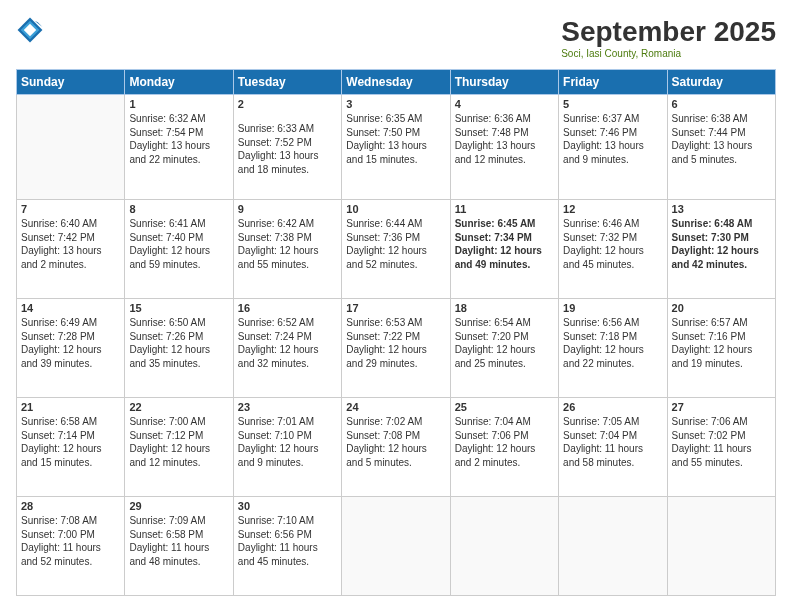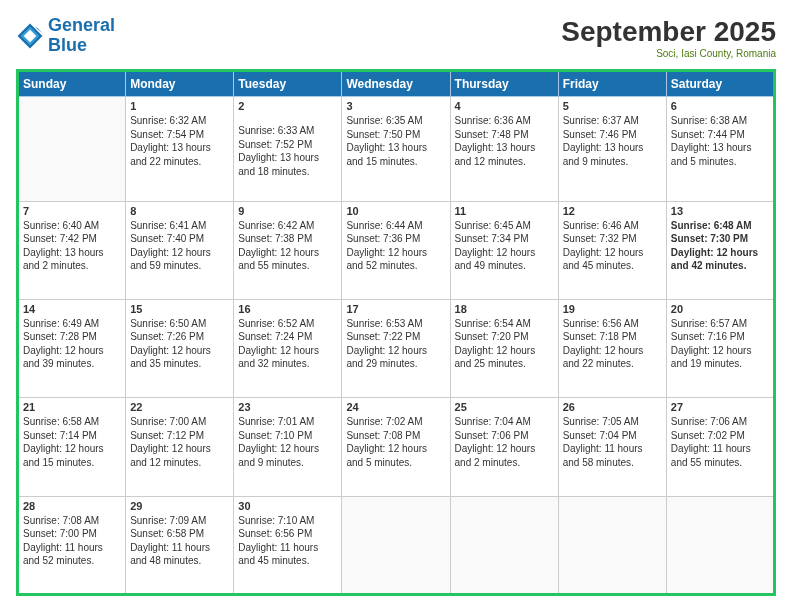--- a/index.html
+++ b/index.html
@@ -35,34 +35,33 @@
       line-height: 1.1;
     }
     .logo-text span {
       color: #1a6faf;
     }
     .logo-icon {
       width: 28px;
       height: 28px;
     }
     .title-block {
-      text-align: right;
     }
     .month-title {
       font-size: 28px;
       font-weight: bold;
       color: #333;
     }
     .location {
       font-size: 10px;
       color: #4d7c0f;
     }
     .calendar {
       flex: 1;
-      border: 3px solid #22c55e;
+      border: 1px solid #22c55e;
       border-collapse: collapse;
       width: 100%;
       table-layout: fixed;
     }
     .calendar th {
       background: #1a6faf;
       color: #fff;
       font-size: 12px;
       font-weight: bold;
       padding: 5px 4px;
@@ -97,24 +96,20 @@
 
 <div class="page">
   <div class="header">
     <div class="logo">
       <svg class="logo-icon" viewBox="0 0 36 36">
         <polygon points="18,2 34,18 18,34 2,18" fill="#1a6faf"></polygon>
         <polygon points="18,6 30,18 18,30 6,18" fill="#3a9fd8"></polygon>
         <polygon points="18,10 26,18 18,26 10,18" fill="#fff"></polygon>
         <polygon points="24,6 34,14 28,8" fill="#1a6faf"></polygon>
       </svg>
-      <div class="logo-text">
-        <div><span>General</span></div>
-        <div><span style="color:#1a6faf">Blue</span></div>
-      </div>
     </div>
     <div class="title-block">
       <div class="month-title">September 2025</div>
       <div class="location">Soci, Iasi County, Romania</div>
     </div>
   </div>
 
   <table class="calendar">
     <thead>
       <tr>
@@ -197,21 +192,21 @@
           </td>
           <td>
             <span class="day-num">10</span>
             <div class="cell-text" style="white-space: pre-line;">Sunrise: 6:44 AM
 Sunset: 7:36 PM
 Daylight: 12 hours
 and 52 minutes.</div>
           </td>
           <td>
             <span class="day-num">11</span>
-            <div class="cell-text" style="white-space: pre-line;">Sunrise: 6:45 AM
+            <div class="cell-text" style="white-space: pre-line; font-weight: bold;">Sunrise: 6:45 AM
 Sunset: 7:34 PM
 Daylight: 12 hours
 and 49 minutes.</div>
           </td>
           <td>
             <span class="day-num">12</span>
             <div class="cell-text" style="white-space: pre-line;">Sunrise: 6:46 AM
 Sunset: 7:32 PM
 Daylight: 12 hours
 and 45 minutes.</div>

